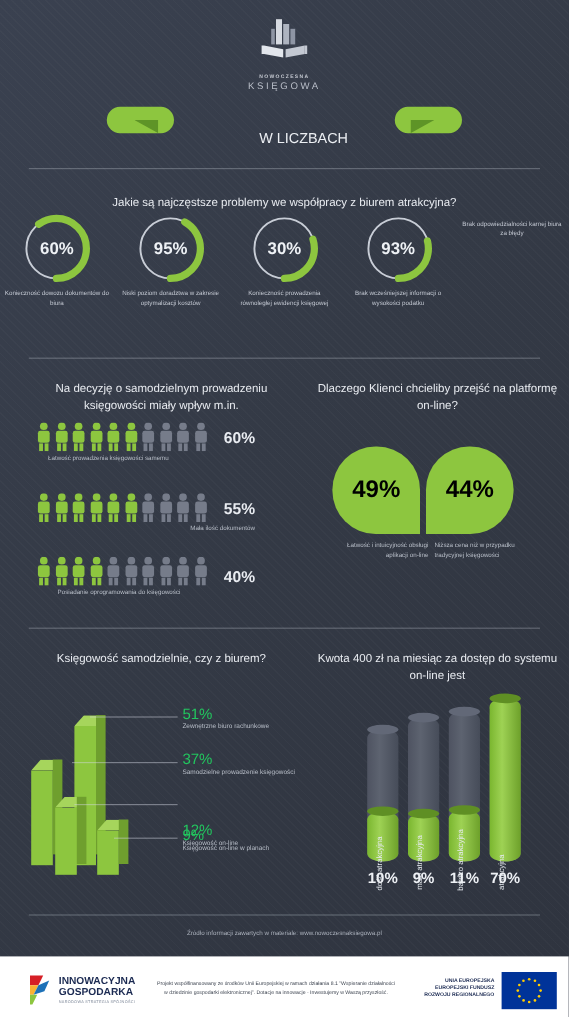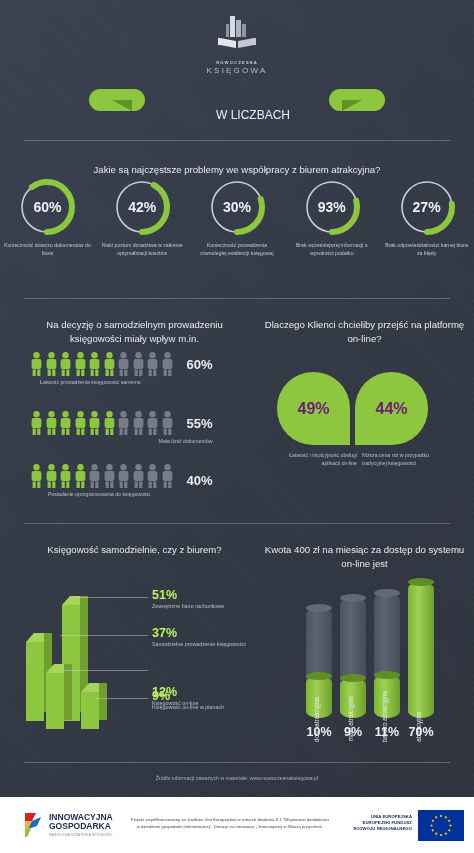--- a/index.html
+++ b/index.html
@@ -72,30 +72,30 @@
   .picto-pct { color:#e9ecf1; font-size:13px; font-weight:bold; margin-left:13px; }
   .picto-cap { color:#b9bfc9; font-size:5.2px; margin-top:3px; }
 
   
   .bubble {
     width:73px; height:73px; background:#8dc63f; position:relative;
     display:flex; align-items:center; justify-content:center;
   }
   .bubble.l { border-radius:36px 36px 0 36px; }
   .bubble.r { border-radius:36px 36px 36px 0; }
-  .bubble span { color:#701a75; font-size:16px; font-weight:bold; }
+  .bubble span { color:#000000; font-size:20px; font-weight:bold; }
   .bub-cap { color:#b9bfc9; font-size:5.2px; line-height:1.5; width:80px; }
 
   
   .bar3d { position:absolute; }
   .b-face { position:absolute; background:#8dc63f; }
   .b-side { position:absolute; background:#6f9f2e; }
   .b-top  { position:absolute; background:#a6d55c; }
 
-  .leg-val { color:#bef264; font-size:12.5px; font-weight:bold; }
+  .leg-val { color:#22c55e; font-size:12.5px; font-weight:normal; }
   .leg-txt { color:#b9bfc9; font-size:5.4px; margin-top:1px; }
   .leader { position:absolute; height:1px; background:rgba(210,216,226,.45); }
 
   
   .cyl-wrap { position:absolute; }
   .cyl-bg {
     position:absolute; width:26px; border-radius:13px/7px;
     background:linear-gradient(90deg,#4e5361,#5d6370 40%,#464c59);
   }
   .cyl-fill {
@@ -166,42 +166,38 @@
         <div class="donut"><svg width="58" height="58" viewBox="0 0 58 58">
             <circle cx="29" cy="29" r="25" fill="none" stroke="#c8cdd6" stroke-width="1.6"></circle>
             <circle cx="29" cy="29" r="25" fill="none" stroke="#8dc63f" stroke-width="6" stroke-linecap="round" stroke-dasharray="94.2477796076938 62.83185307179586" transform="rotate(-90 29 29) scale(-1,1) translate(-58,0)"></circle>
           </svg><div class="donut-val">60%</div></div>
         <div class="donut-cap">Konieczność dowozu dokumentów do biura</div>
       </div>
       <div class="donut-cell">
         <div class="donut"><svg width="58" height="58" viewBox="0 0 58 58">
             <circle cx="29" cy="29" r="25" fill="none" stroke="#c8cdd6" stroke-width="1.6"></circle>
             <circle cx="29" cy="29" r="25" fill="none" stroke="#8dc63f" stroke-width="6" stroke-linecap="round" stroke-dasharray="65.97344572538566 91.106186954104" transform="rotate(-90 29 29) scale(-1,1) translate(-58,0)"></circle>
-          </svg><div class="donut-val">42%</div></div>
+          </svg><div class="donut-val">95%</div></div>
         <div class="donut-cap">Niski poziom doradztwa w zakresie optymalizacji kosztów</div>
       </div>
       <div class="donut-cell">
         <div class="donut"><svg width="58" height="58" viewBox="0 0 58 58">
             <circle cx="29" cy="29" r="25" fill="none" stroke="#c8cdd6" stroke-width="1.6"></circle>
             <circle cx="29" cy="29" r="25" fill="none" stroke="#8dc63f" stroke-width="6" stroke-linecap="round" stroke-dasharray="47.1238898038469 109.95574287564276" transform="rotate(-90 29 29) scale(-1,1) translate(-58,0)"></circle>
           </svg><div class="donut-val">30%</div></div>
         <div class="donut-cap">Konieczność prowadzenia równoległej ewidencji księgowej</div>
       </div>
       <div class="donut-cell">
         <div class="donut"><svg width="58" height="58" viewBox="0 0 58 58">
             <circle cx="29" cy="29" r="25" fill="none" stroke="#c8cdd6" stroke-width="1.6"></circle>
             <circle cx="29" cy="29" r="25" fill="none" stroke="#8dc63f" stroke-width="6" stroke-linecap="round" stroke-dasharray="45.553093477052 111.52653920243766" transform="rotate(-90 29 29) scale(-1,1) translate(-58,0)"></circle>
           </svg><div class="donut-val">93%</div></div>
         <div class="donut-cap">Brak wcześniejszej informacji o wysokości podatku</div>
       </div>
       <div class="donut-cell">
-        <div class="donut"><svg width="58" height="58" viewBox="0 0 58 58">
-            <circle cx="29" cy="29" r="25" fill="none" stroke="#c8cdd6" stroke-width="1.6"></circle>
-            <circle cx="29" cy="29" r="25" fill="none" stroke="#8dc63f" stroke-width="6" stroke-linecap="round" stroke-dasharray="42.41150082346221 114.66813185602746" transform="rotate(-90 29 29) scale(-1,1) translate(-58,0)"></circle>
-          </svg><div class="donut-val">27%</div></div>
         <div class="donut-cap">Brak odpowiedzialności karnej biura za błędy</div>
       </div>
     </div>
 
   <div class="hr" style="left:24px; top:298px; width:426px;"></div>
 
   <div class="sec-title" style="position:absolute; left:22px; top:318px; width:225px;">Na decyzję o samodzielnym prowadzeniu księgowości miały wpływ m.in.</div>
 
   <div id="picto-container">
       <div class="picto-block" style="left: 30px; top: 352px;">

